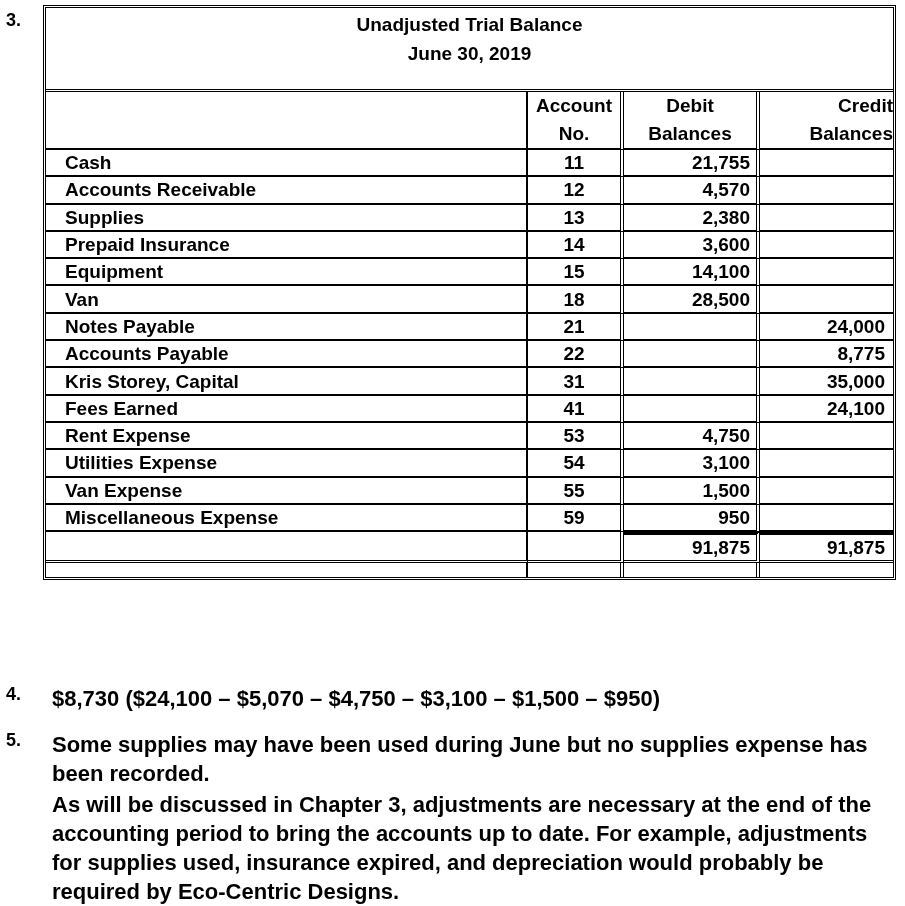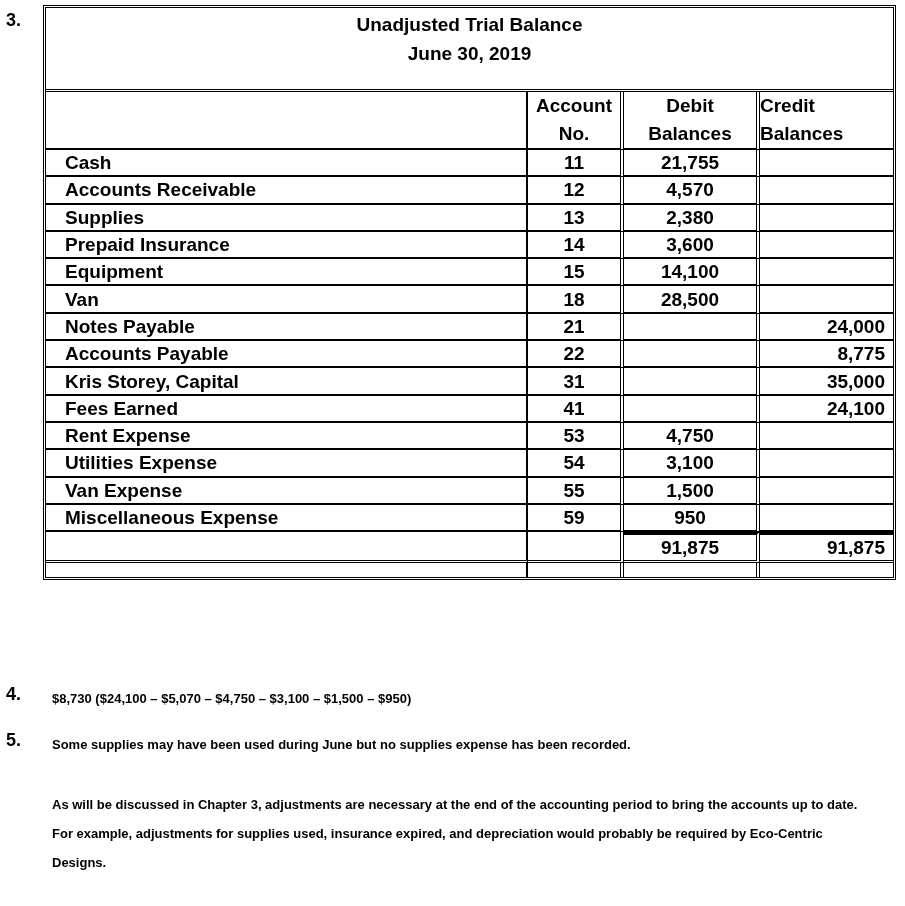--- a/index.html
+++ b/index.html
@@ -19,28 +19,28 @@
   table.tb {
     border-collapse: separate; border-spacing: 0; width: 100%;
     font-size: 19px; table-layout: fixed;
   }
   table.tb td {
     border-bottom: 2px solid #000; height: 27.3px; padding: 0; box-sizing: border-box;
     line-height: 25px; white-space: nowrap;
   }
   table.tb td.c-name { padding-left: 19px; border-right: 2px solid #000; }
   table.tb td.c-no { text-align: center; border-right: 4px double #000; }
-  table.tb td.c-dr { text-align: center; padding-right: 0; border-right: 4px double #000; }
+  table.tb td.c-dr { text-align: right; padding-right: 6px; border-right: 4px double #000; }
   table.tb td.c-cr { text-align: right; padding-right: 8px; }
   table.tb tr.hdr td { height: 58px; line-height: 28px; text-align: center; padding: 0; margin-top: 14px; }
   table.tb tr.hdr td.c-name { padding: 0; }
   table.tb tr.total td.c-dr, table.tb tr.total td.c-cr { border-top: 3px solid #000; }
   table.tb tr.last td { border-bottom: none; height: 14px; }
   table.tb tr.total td { border-bottom: 3px double #000; margin-top: 40px; }
-  .para { position: absolute; left: 52px; font-size: 13px; line-height: 29px; width: 820px; }
+  .para { position: absolute; left: 52px; font-size: 22px; line-height: 29px; width: 820px; }
 </style>
 </head>
 <body>
 
 <div class="qnum" style="top:10px;">3.</div>
 
 <div class="tb-wrap">
   <div class="tb-head">
     <div>Unadjusted Trial Balance</div>
     <div>June 30, 2019</div>
@@ -56,21 +56,21 @@
       <tr class="hdr">
         <td class="c-name"></td>
         <td class="c-no">
           <div>Account</div>
           <div>No.</div>
         </td>
         <td class="c-dr" style="text-align:center;padding-right:0;">
           <div>Debit</div>
           <div>Balances</div>
         </td>
-        <td class="c-cr" style="text-align:left;padding-right:0;">
+        <td class="c-cr" style="text-align:right;padding-right:0;">
           <div>Credit</div>
           <div>Balances</div>
         </td>
       </tr>
 
       <tr>
           <td class="c-name">Cash</td>
           <td class="c-no">11</td>
           <td class="c-dr">21,755</td>
           <td class="c-cr"></td>

